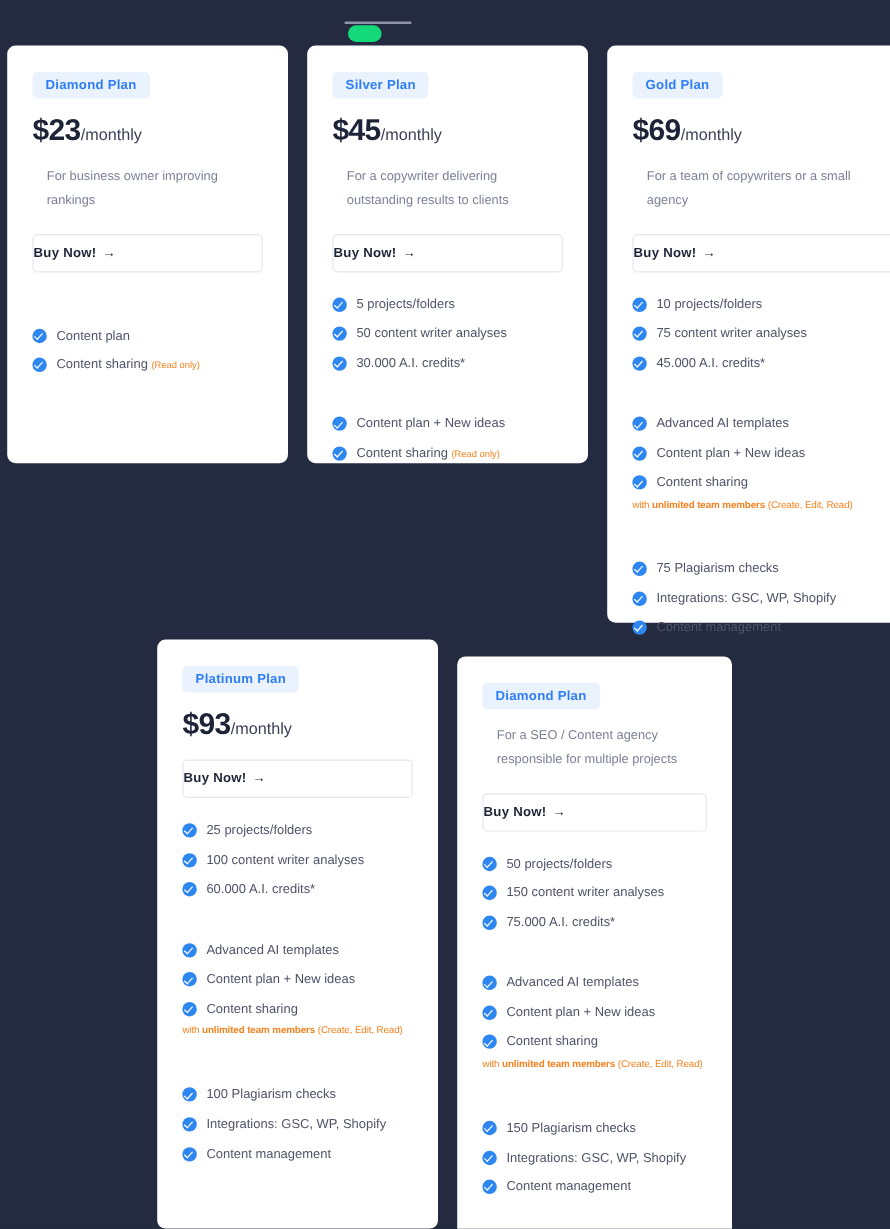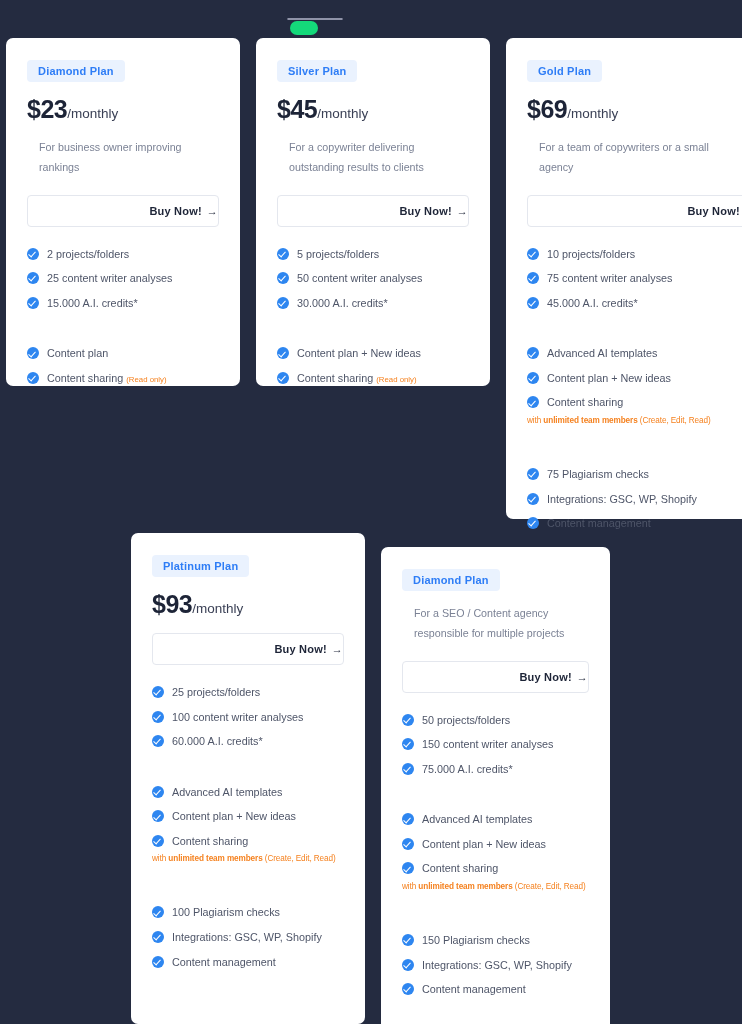--- a/index.html
+++ b/index.html
@@ -49,21 +49,21 @@
   .price .period { font-size:13.5px; font-weight:normal; color:#3a4055; }
   .desc {
     font-size:10.7px; color:#7b8295; line-height:1.85;
     margin-bottom:17px; max-width:205px;padding-left:12px;
   }
   .buy-btn {
     display:block; width:100%; background:#fff;
     border:1px solid #e4e7ee; border-radius:4px;
     color:#1d2437; font-family:"Liberation Sans", sans-serif;
     font-size:11px; font-weight:bold; letter-spacing:.2px;
-    padding:9px 0; cursor:pointer; text-align:right;
+    padding:9px 0; cursor:pointer; text-align:left;
     margin-bottom:20px;
   }
   .buy-btn .arrow { font-weight:normal; padding-left:5px; }
 
   .flist { list-style:none; }
   .fitem {
     display:flex; align-items:flex-start; gap:8px;
     margin-bottom:10px; font-size:10.8px; color:#4e5568; line-height:1.35;
   }
   .check {
@@ -91,34 +91,21 @@
 
   <div class="toggle-bar">
     <span class="toggle-label monthly">MONTHLY</span>
     <div class="toggle-switch">
       <div class="toggle-knob"></div>
     </div>
     <span class="toggle-label yearly">YEARLY (-20%)</span>
   </div>
 
   <div id="cards-root">
-      <div class="card" style="left: 6px; top: 38px; width: 234px; height: 348px;"><div class="badge">Diamond Plan</div><div class="price"><span class="amount">$23</span><span class="period">/monthly</span></div><div class="desc">For business owner improving rankings</div><button class="buy-btn"><span>Buy Now!</span><span class="arrow">→</span></button><ul class="flist">
-          <li class="fitem">
-            <span class="check"></span>
-            <span><span>2 projects/folders</span></span>
-          </li>
-          <li class="fitem">
-            <span class="check"></span>
-            <span><span>25 content writer analyses</span></span>
-          </li>
-          <li class="fitem">
-            <span class="check"></span>
-            <span><span>15.000 A.I. credits*</span></span>
-          </li>
-        </ul><div class="gap"></div><ul class="flist">
+      <div class="card" style="left: 6px; top: 38px; width: 234px; height: 348px;"><div class="badge">Diamond Plan</div><div class="price"><span class="amount">$23</span><span class="period">/monthly</span></div><div class="desc">For business owner improving rankings</div><button class="buy-btn"><span>Buy Now!</span><span class="arrow">→</span></button><div class="gap"></div><ul class="flist">
           <li class="fitem">
             <span class="check"></span>
             <span><span>Content plan</span></span>
           </li>
           <li class="fitem">
             <span class="check"></span>
             <span><span>Content sharing</span><span class="inline-note">(Read only)</span></span>
           </li>
         </ul></div>
       <div class="card" style="left: 256px; top: 38px; width: 234px; height: 348px;"><div class="badge">Silver Plan</div><div class="price"><span class="amount">$45</span><span class="period">/monthly</span></div><div class="desc">For a copywriter delivering outstanding results to clients</div><button class="buy-btn"><span>Buy Now!</span><span class="arrow">→</span></button><ul class="flist">

